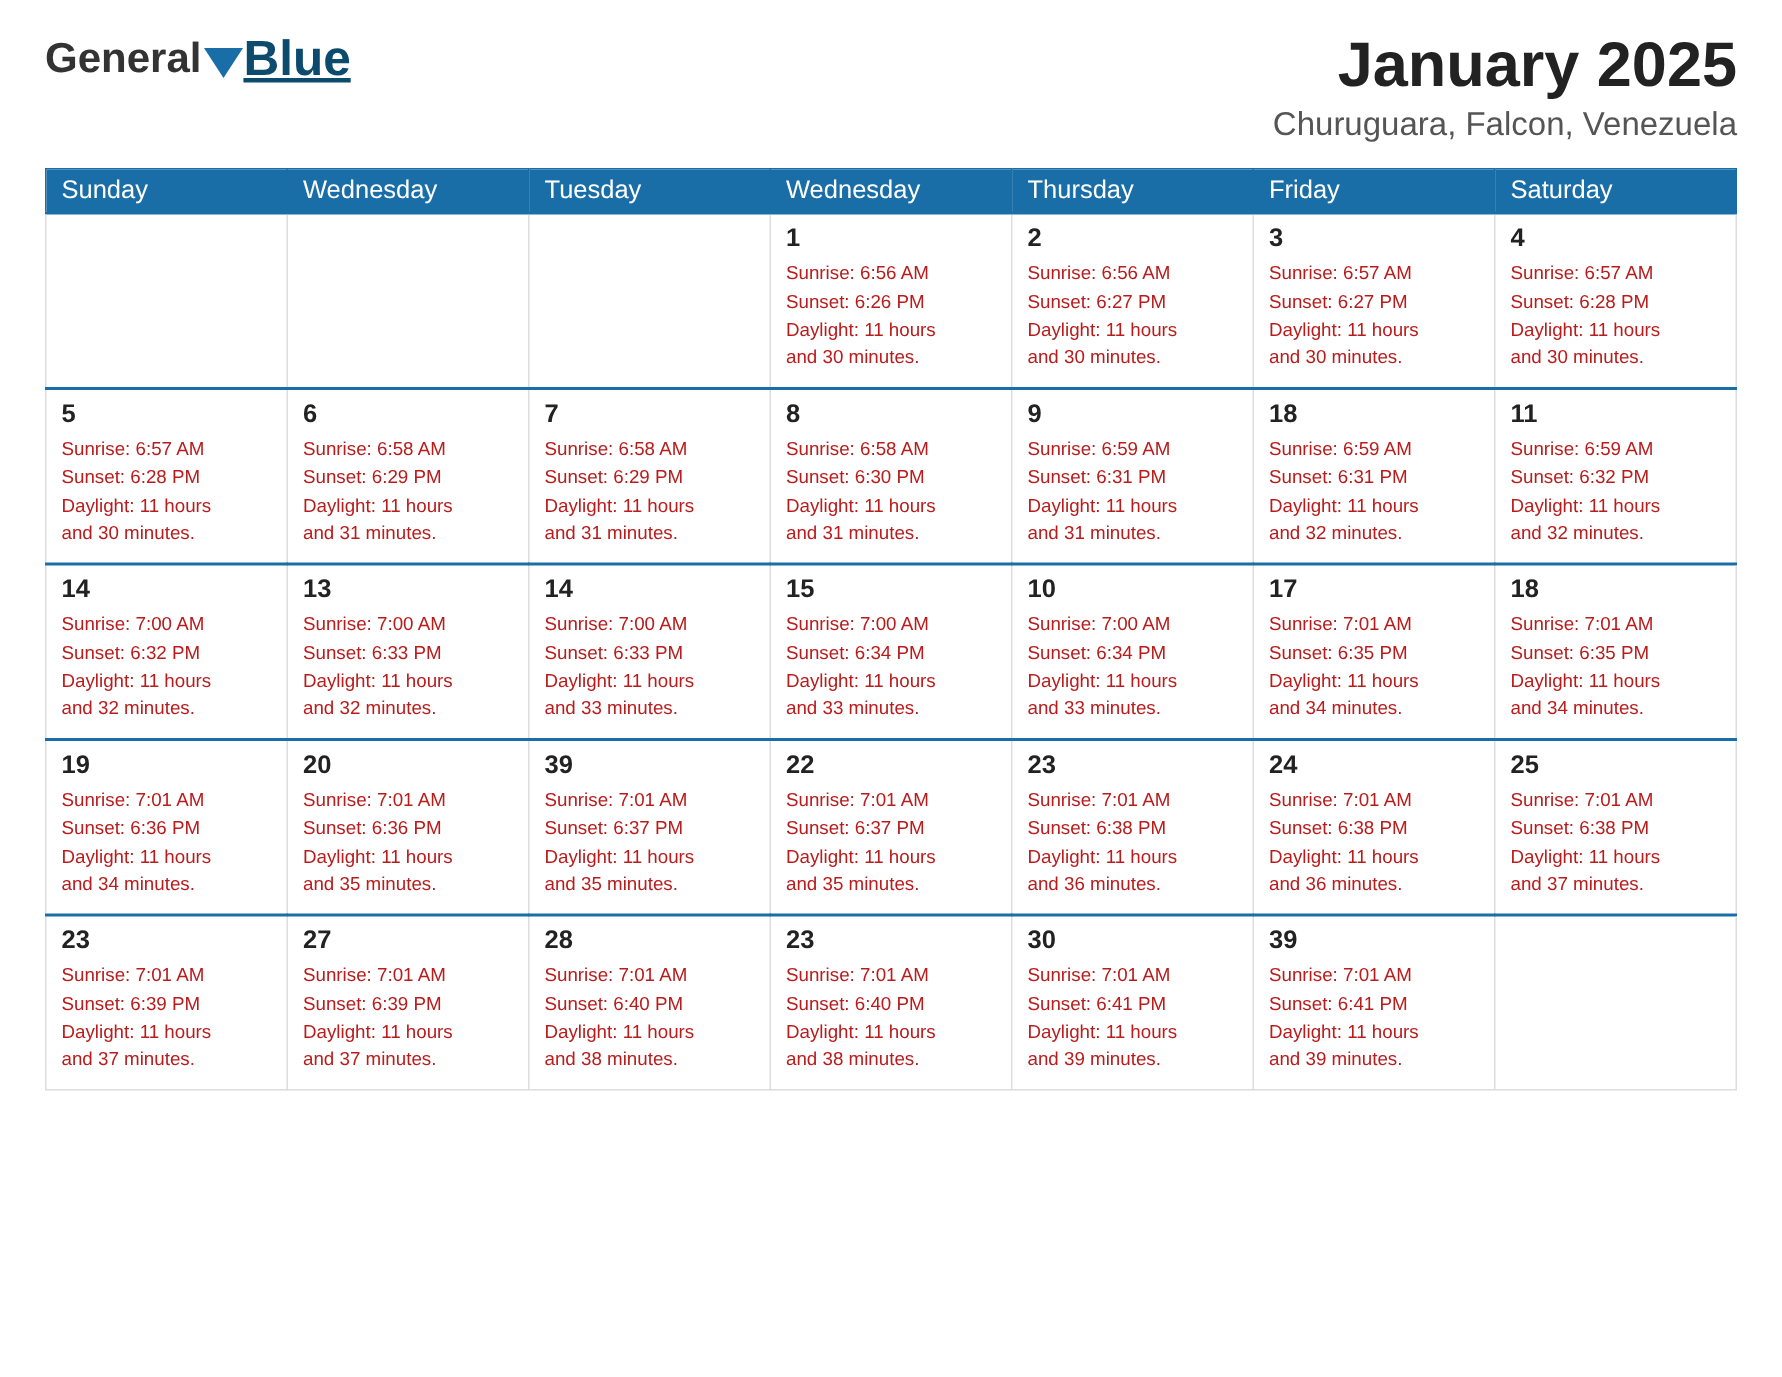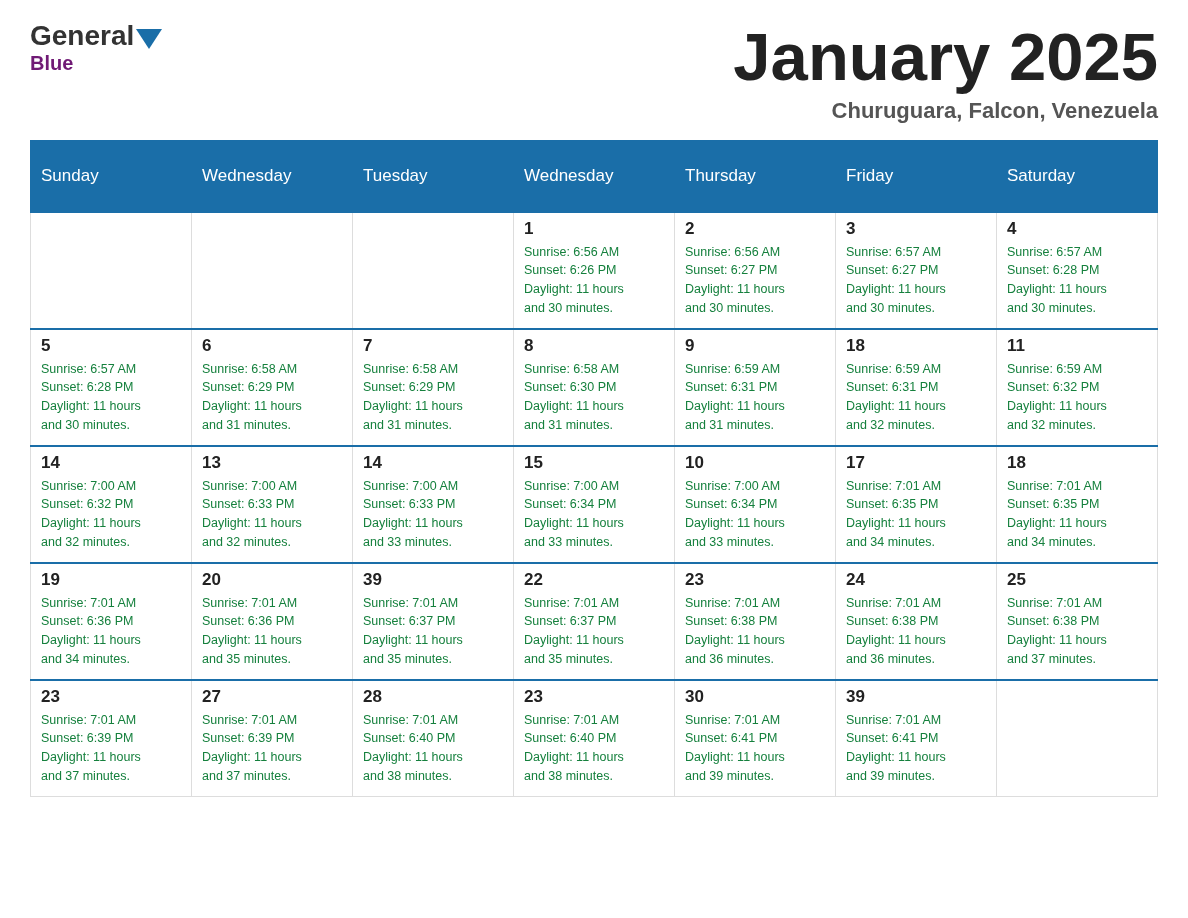--- a/index.html
+++ b/index.html
@@ -21,58 +21,57 @@
       display: flex;
       align-items: center;
       gap: 0;
     }
     .logo-text-general {
       font-size: 28px;
       font-weight: bold;
       color: #333;
     }
     .logo-blue {
-      font-size: 20px;
+      font-size: 33px;
       font-weight: bold;
-      color: #701a75;
+      color: #0c4a6e;
+      text-decoration: underline;
     }
     .logo-row {
       display: flex;
-      flex-direction: column;
     }
     .logo-line1 {
       display: flex;
       align-items: center;
     }
     .title-section {
       text-align: right;
     }
     .month-title {
-      font-size: 67px;
+      font-size: 42px;
       font-weight: bold;
       color: #222;
       line-height: 1.1;
     }
     .location {
       font-size: 22px;
       color: #555;
       margin-top: 4px;
-      font-weight: bold;
     }
     .calendar {
       width: 100%;
       border-collapse: collapse;
       border: 1px solid #aaa;
     }
     .calendar thead tr {
       background-color: #1a6ea8;
       color: #fff;
     }
     .calendar thead th {
-      padding: 25px 10px;
+      padding: 4px 10px;
       font-size: 17px;
       font-weight: normal;
       text-align: left;
       border: 1px solid #1a6ea8;
       margin-left: 46px;
     }
     .calendar tbody tr {
       border-top: 2px solid #1a6ea8;
     }
     .calendar tbody td {
@@ -83,21 +82,21 @@
       min-height: 90px;
     }
     .day-number {
       font-size: 17px;
       font-weight: bold;
       color: #222;
       margin-bottom: 4px;
     }
     .day-info {
       font-size: 12.5px;
-      color: #15803d;
+      color: #b91c1c;
       line-height: 1.5;
     }
     .empty-cell {
       background: #fff;
     }
   </style>
 </head>
 <body>
 
 <div class="header">

